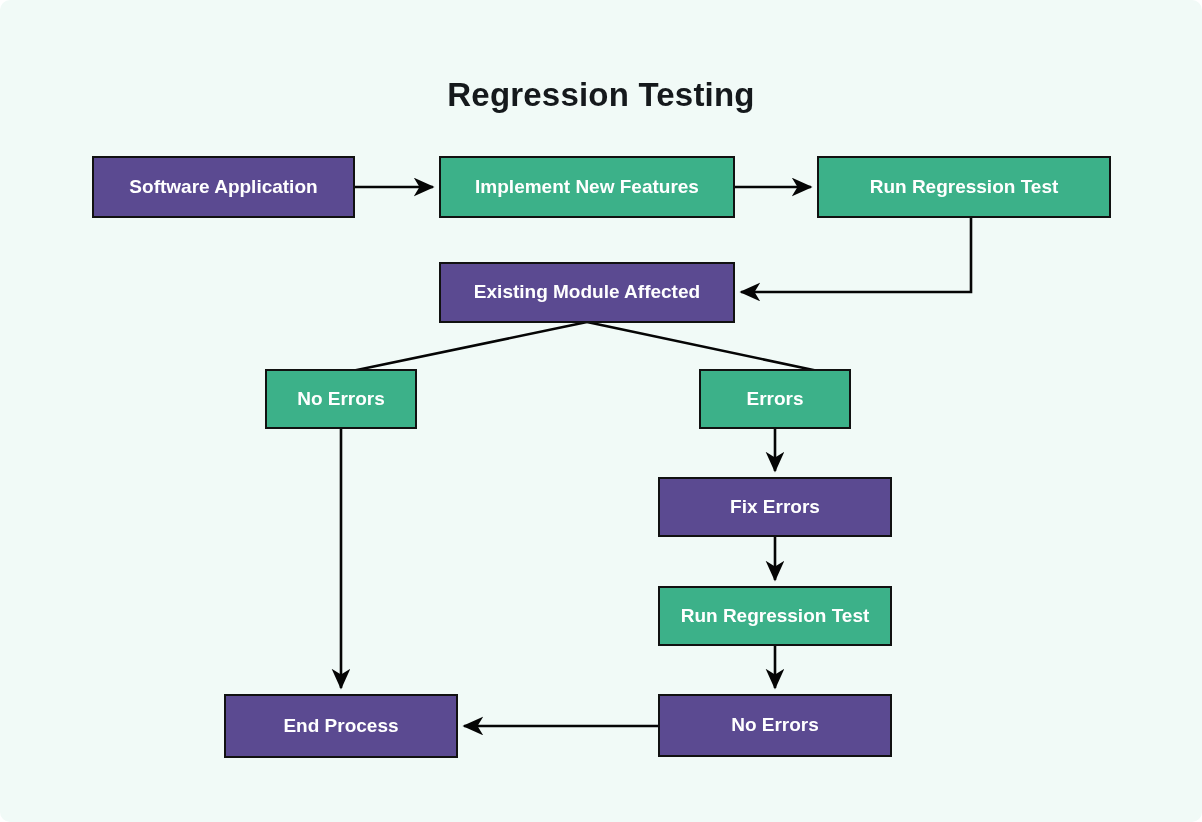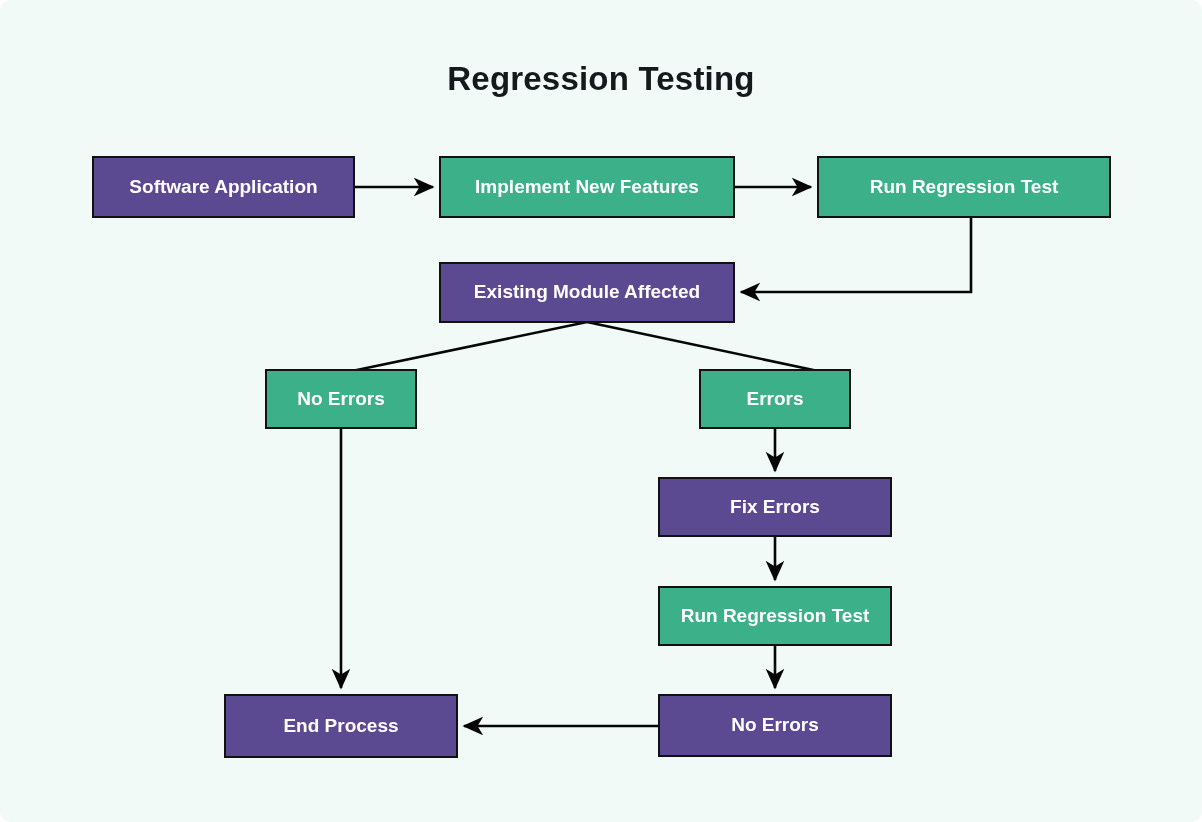--- a/index.html
+++ b/index.html
@@ -17,21 +17,21 @@
     position: relative;
     width: 1202px;
     height: 822px;
     background: #f1faf7;
     border-radius: 10px;
     overflow: hidden;
   }
   #chart-title {
     position: absolute;
     left: 0;
-    top: 60px;
+    top: 76px;
     width: 1202px;
     text-align: center;
     font-size: 33px;
     font-weight: bold;
     color: #15191c;
     letter-spacing: 0.2px;
   }
   svg#flow {
     position: absolute;
     left: 0;

